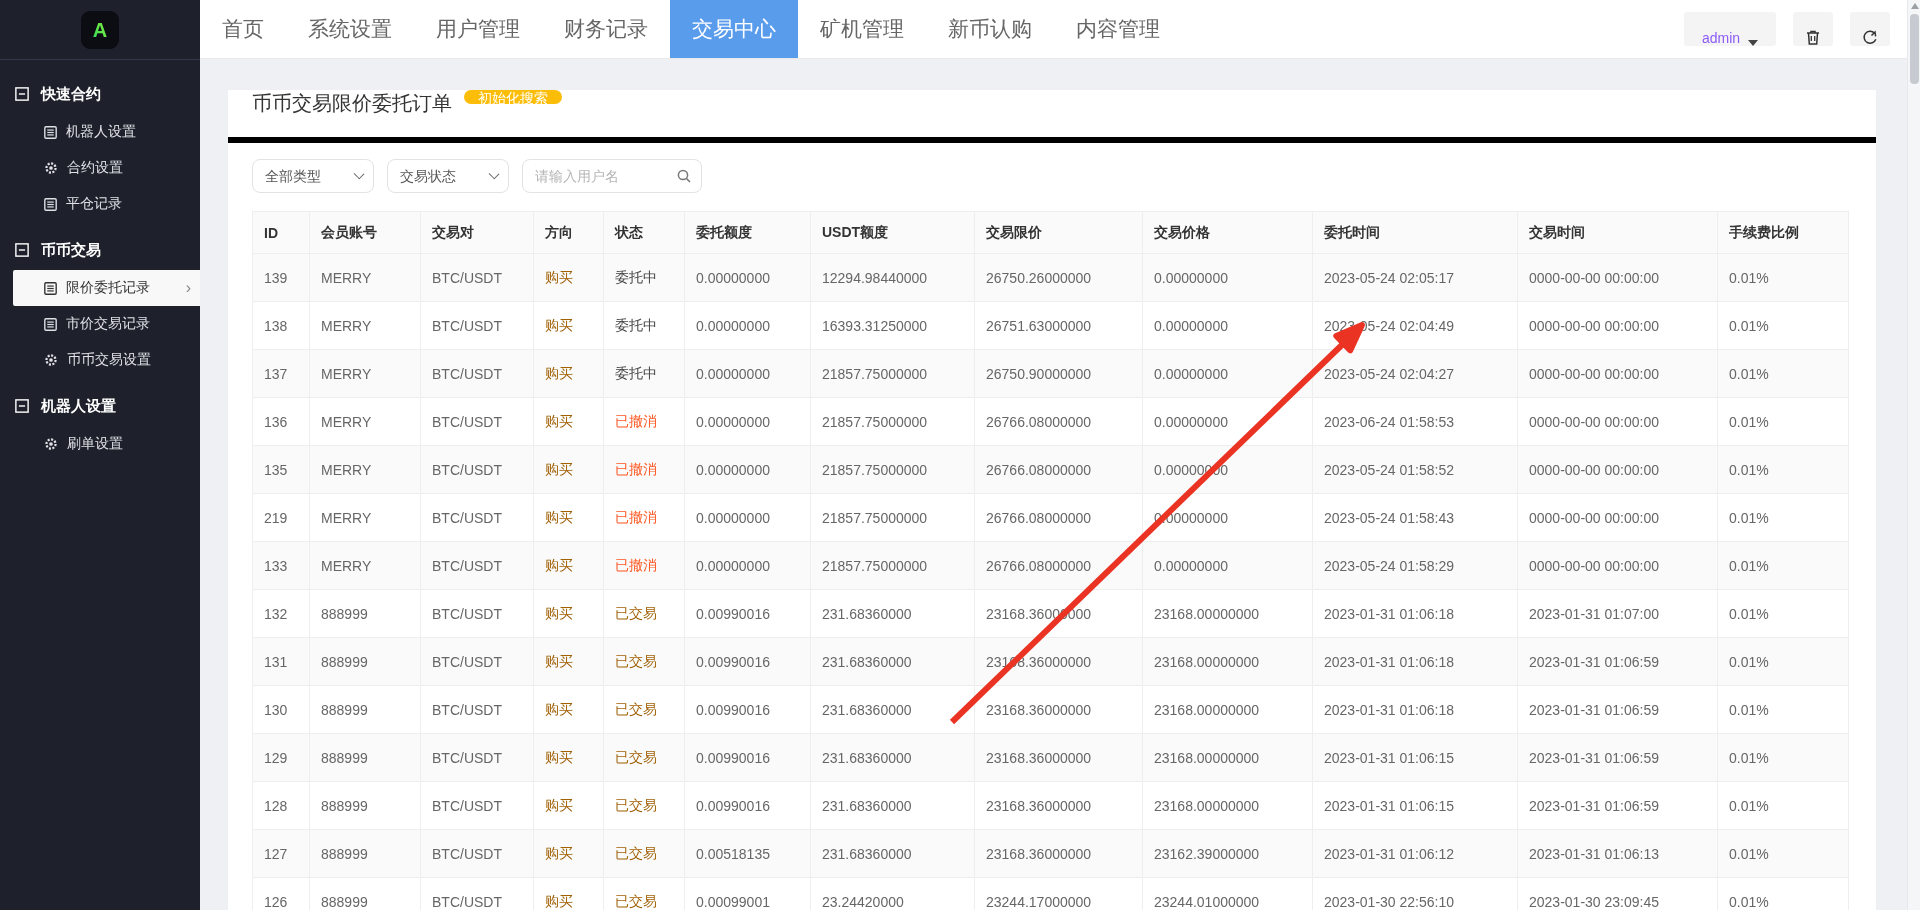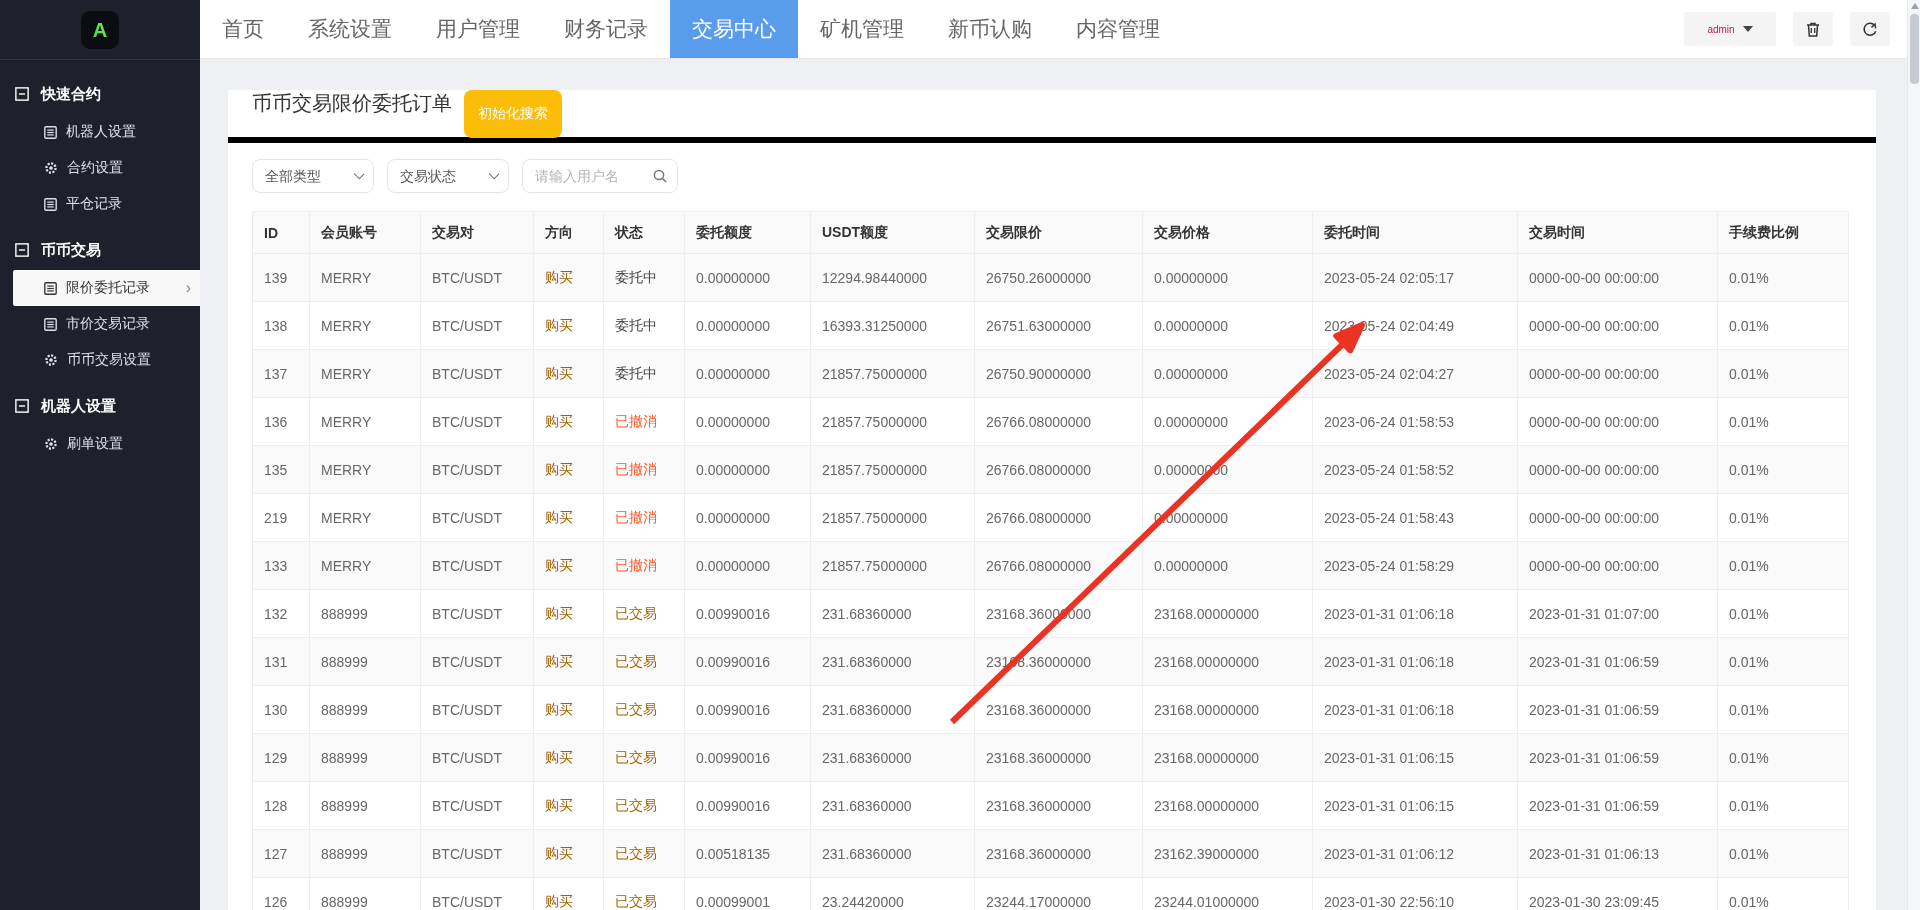--- a/index.html
+++ b/index.html
@@ -15,22 +15,22 @@
   .topbar { position:absolute; top:0; left:0; width:1920px; height:59px; background:#fff;
             border-bottom:1px solid #e9e9e9; z-index:10; display:flex; }
   .brand { width:200px; height:59px; background:#1e212b; flex:0 0 auto;
            display:flex; align-items:center; justify-content:center; }
   .logo-tile { width:38px; height:38px; background:#0b0d12; border-radius:9px;
                display:flex; align-items:center; justify-content:center; }
   .nav { display:flex; align-items:stretch; }
   .nav-item { padding:0 22px; line-height:58px; font-size:21px; color:#666; cursor:pointer; white-space:nowrap; }
   .nav-item.active { background:#5a9cec; color:#fff; }
   .top-actions { position:absolute; right:30px; top:12px; height:34px; display:flex; gap:17px; align-items:center; }
-  .btn-light { background:#f4f4f5; border:none; height:34px; border-radius:3px; color:#be185d;
-               font-size:10px; display:flex; align-items:center; justify-content:center; cursor:pointer; }
+  .btn-light { background:#f4f4f5; border:none; height:34px; border-radius:3px; color:#8b5cf6;
+               font-size:14px; display:flex; align-items:flex-end; justify-content:center; cursor:pointer; }
   .btn-admin { padding:0 14px; gap:8px; width:92px; }
   .caret-down { width:0; height:0; border-left:5px solid transparent; border-right:5px solid transparent;
                 border-top:6px solid #444; display:inline-block; }
   .btn-icon { width:40px; }
 
   
   .sidebar { position:absolute; top:59px; left:0; width:200px; height:851px; background:#1e212b;
              border-top:1px solid #33374a; padding-top:14px; z-index:9; }
   .side-section-title { display:flex; align-items:center; gap:12px; padding-left:15px; height:40px;
                         color:#fff; font-weight:bold; font-size:15px; cursor:pointer; }
@@ -38,31 +38,31 @@
                color:#dfe1e6; font-size:14px; cursor:pointer; position:relative; }
   .side-item.active { background:#f8f8f8; color:#333; margin-left:13px; padding-left:31px; border-radius:2px 0 0 2px; }
   .side-item.active .chev { position:absolute; right:9px; color:#888; font-size:16px; }
   .side-item svg, .side-section-title svg { flex:0 0 auto; }
   .side-gap { height:8px; }
 
   
   .card { position:absolute; left:228px; top:90px; width:1648px; height:860px; background:#fff; z-index:1; }
   .card-head { display:flex; align-items:flex-start; gap:12px; padding:0 24px; height:53px; border-bottom:6px solid #000000; }
   .page-title { font-size:20px; color:#333; font-weight:normal; }
-  .btn-warm { background:#fbbd08; color:#fff; border:none; height:48px; padding:0 14px;
+  .btn-warm { background:#fbbd08; color:#fff; border:none; height:14px; padding:0 14px;
               border-radius:8px; font-size:14px; cursor:pointer; }
   .filters { display:flex; gap:13px; padding:16px 24px 0; }
   .sel-wrap { position:relative; }
   select.filter { appearance:none; -webkit-appearance:none; width:122px; height:34px; border:1px solid #e3e3e3;
                   border-radius:8px; background:#fff; color:#555; font-size:14px; padding:0 26px 0 12px; cursor:pointer; }
   .sel-chev { position:absolute; right:11px; top:13px; width:8px; height:8px; pointer-events:none;
               border-right:1.6px solid #666; border-bottom:1.6px solid #666; transform:rotate(45deg) scale(1,0.9);
               transform-origin:center; margin-top:-2px; }
   .inp-wrap { position:relative; }
-  input.search { width:156px; height:34px; border:1px solid #e3e3e3; border-radius:8px; padding:0 32px 0 12px;
+  input.search { width:180px; height:34px; border:1px solid #e3e3e3; border-radius:8px; padding:0 32px 0 12px;
                  font-size:14px; color:#333; outline:none; }
   input.search::placeholder { color:#b5b5b5; }
   .search-ic { position:absolute; right:10px; top:9px; }
 
   
   .table-wrap { padding:18px 24px 0; }
   table { border-collapse:collapse; table-layout:fixed; width:1596px; }
   th, td { border:1px solid #eee; text-align:left; padding:0 11px; overflow:hidden; white-space:nowrap; }
   th { height:42px; background:#fafafa; font-size:14px; color:#333; font-weight:bold; }
   td { height:48px; font-size:14px; color:#666; background:#fff; }

